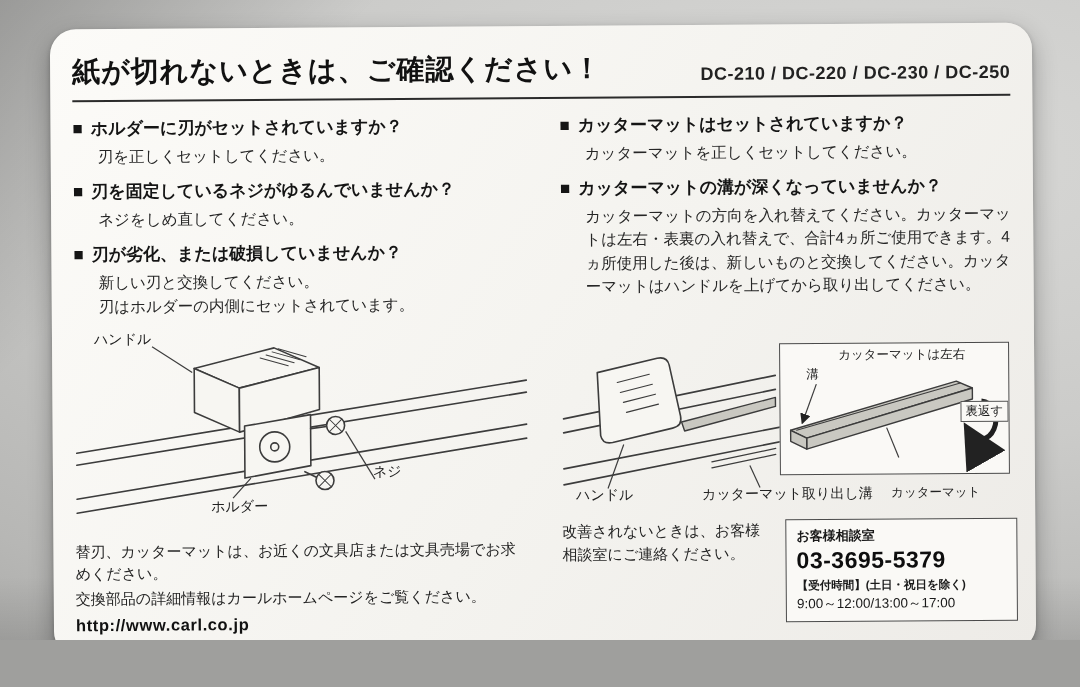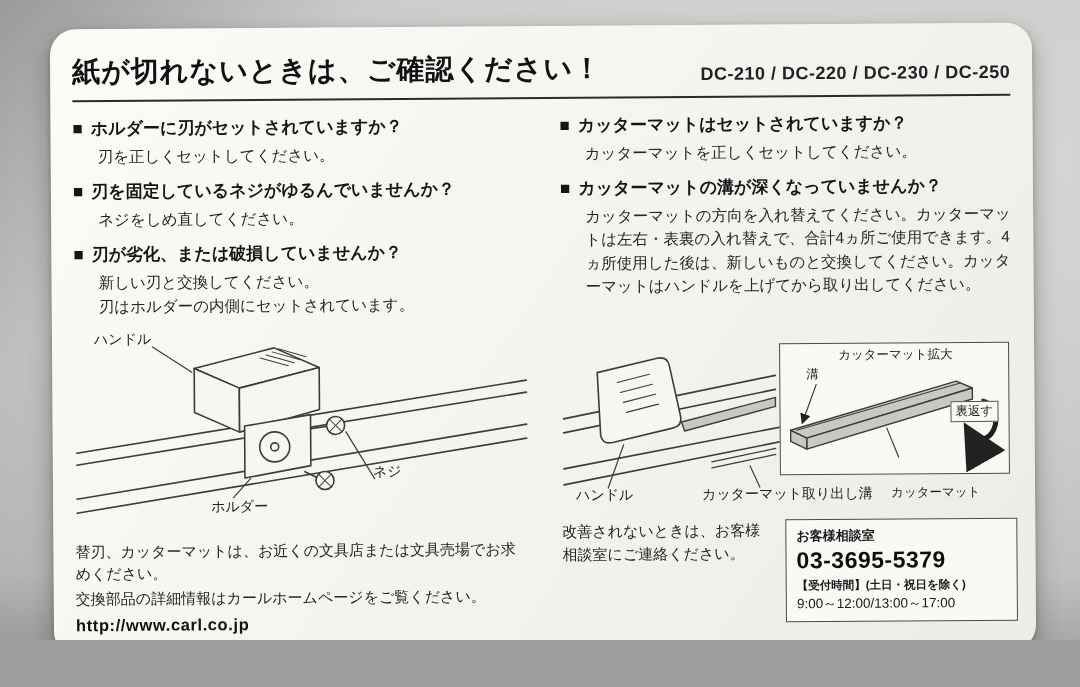--- a/index.html
+++ b/index.html
@@ -204,23 +204,23 @@
               <polygon class="sketch-dark" points="26,94 192,45 192,56 26,105"></polygon>
               <polygon class="sketch-dark" points="10,86 26,94 26,105 10,97"></polygon>
               <line class="sketch" x1="16" y1="86" x2="180" y2="40" style="stroke-width:1"></line>
 
               <line class="leader" x1="36" y1="40" x2="22" y2="78" marker-end="url(#arrA)"></line>
 
               <path d="M 201,58 a 15,19 0 1 1 -13,30" stroke="#1f1f1f" stroke-width="5" fill="none" marker-end="url(#arrA)"></path>
 
               <line class="leader" x1="118" y1="114" x2="106" y2="84"></line>
             </svg>
-            <div class="dlabel" style="left:58px; top:3px;">カッターマット拡大</div>
+            <div class="dlabel" style="left:58px; top:3px;">カッターマットは左右</div>
             <div class="dlabel" style="left:26px; top:22px;">溝</div>
-            <div class="flip-tag" style="left:170px; top:58px;">裏返す</div>
+            <div class="flip-tag" style="left:180px; top:58px;">裏返す</div>
             <div class="dlabel" style="left:110px; top:109px;margin-top:32px;">カッターマット</div>
           </div>
 
           <div class="dlabel" style="left:14px; top:176px;">ハンドル</div>
           <div class="dlabel" style="left:140px; top:176px;">カッターマット取り出し溝</div>
         </div>
 
         <div class="bottom-row">
           <div class="note2">改善されないときは、お客様相談室にご連絡ください。</div>
           <div class="contact">

